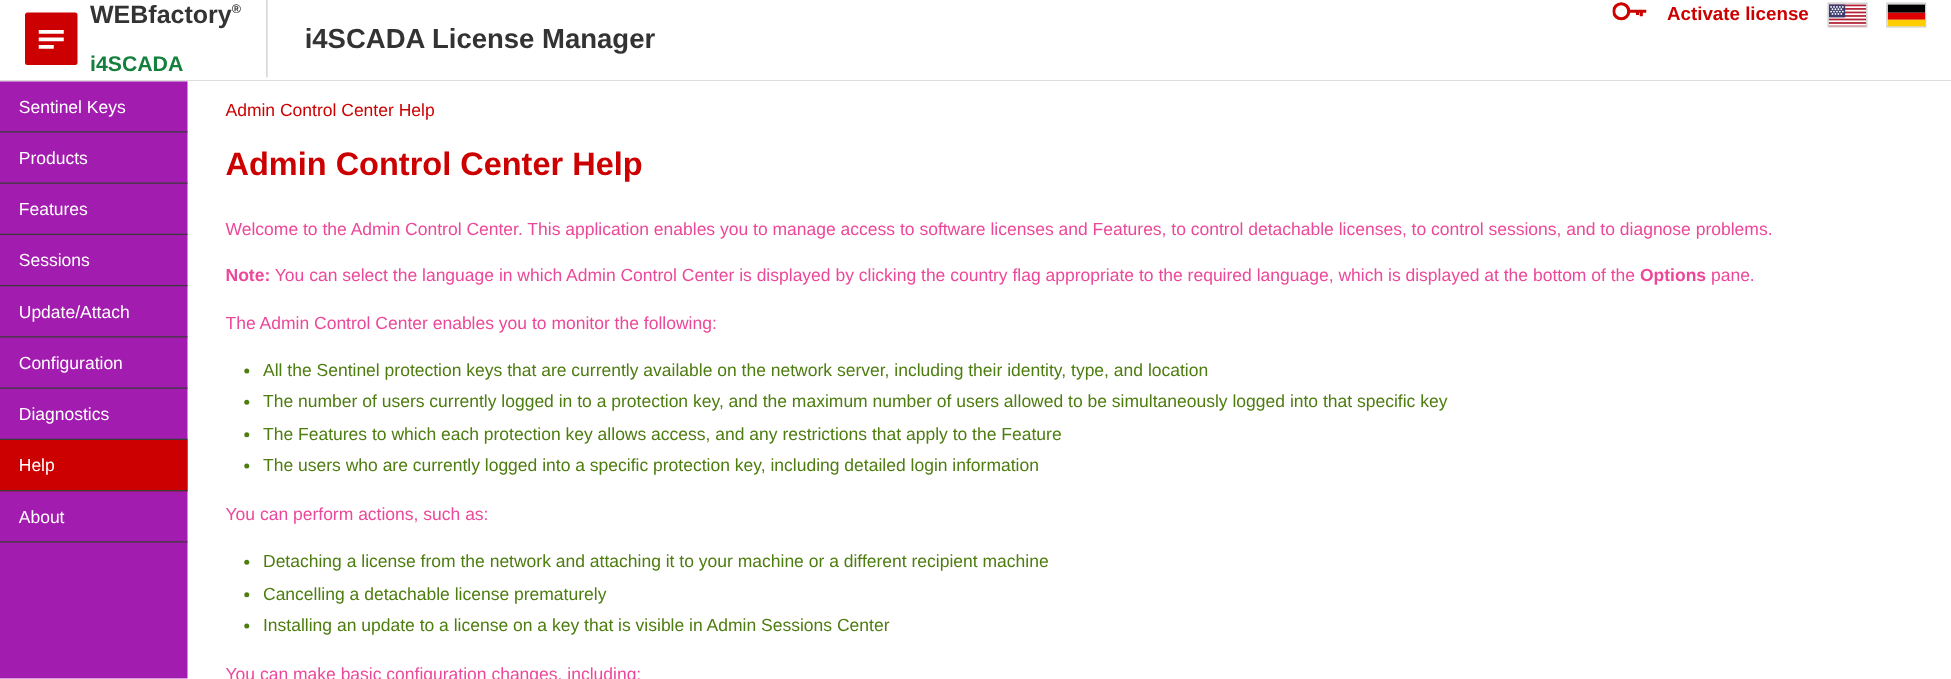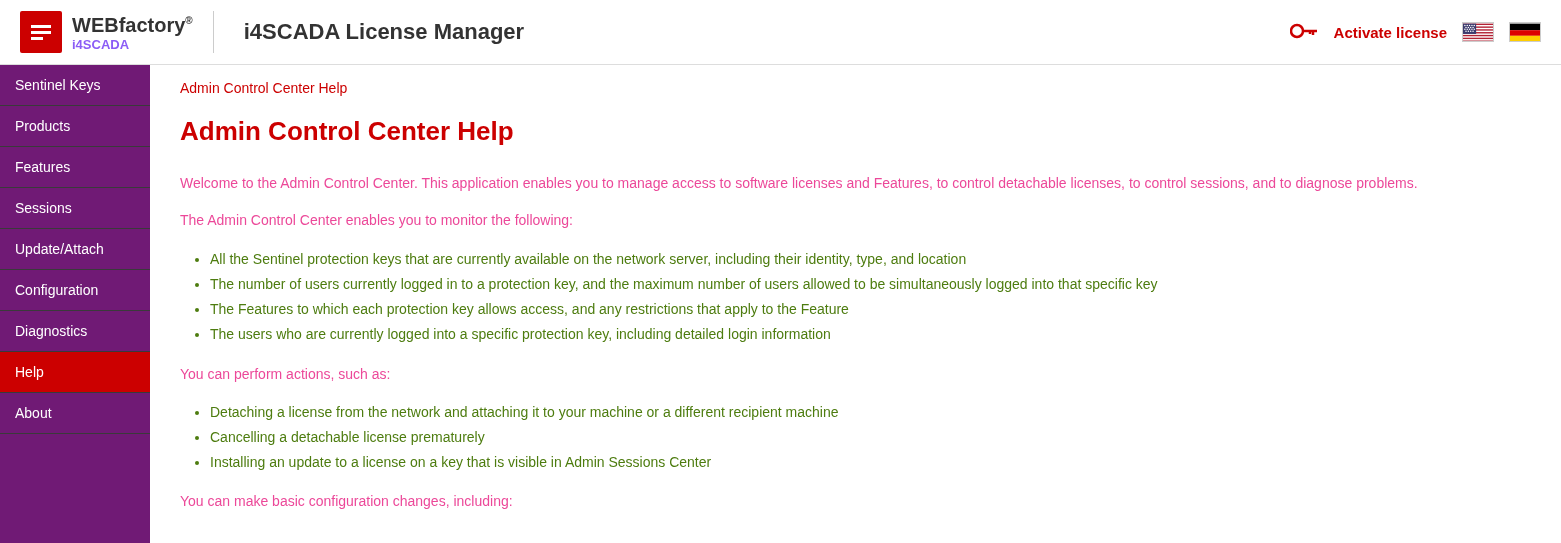--- a/index.html
+++ b/index.html
@@ -1,21 +1,21 @@
 <!DOCTYPE html>
 <html><head>
   <meta charset="utf-8">
   <style>
     * { margin: 0; padding: 0; box-sizing: border-box; }
     body { font-family: Arial, sans-serif; font-size: 14px; color: #333; display: flex; flex-direction: column; height: 543px; overflow: hidden; }
 
     
     .header {
       display: flex;
-      align-items: center;
+      align-items: flex-start;
       justify-content: space-between;
       height: 65px;
       background: #fff;
       border-bottom: 1px solid #ddd;
       padding: 0 20px;
       flex-shrink: 0;
     }
     .header-left {
       display: flex;
       align-items: center;
@@ -45,23 +45,24 @@
       display: flex;
       flex-direction: column;
     }
     .logo-brand {
       font-size: 20px;
       font-weight: bold;
       color: #333;
       line-height: 1.2;
     }
     .logo-sub {
-      font-size: 13px;
-      color: #8b5cf6;
-      font-weight: bold;
+      font-size: 17px;
+      color: #15803d;
+      font-weight: bold;
+      margin-top: 18px;
     }
     .header-title {
       font-size: 22px;
       font-weight: bold;
       color: #333;
       padding-left: 15px;
     }
     .header-right {
       display: flex;
       align-items: center;
@@ -102,21 +103,21 @@
     
     .layout {
       display: flex;
       flex: 1;
       overflow: hidden;
     }
 
     
     .sidebar {
       width: 150px;
-      background: #701a75;
+      background: #a21caf;
       flex-shrink: 0;
       display: flex;
       flex-direction: column;
     }
     .sidebar-item {
       padding: 12px 15px;
       color: #fff;
       font-size: 14px;
       cursor: pointer;
       border-bottom: 1px solid #3a3a3a;
@@ -270,20 +271,23 @@
     <div class="sidebar-item active">Help</div>
     <div class="sidebar-item">About</div>
   </nav>
 
   <main class="main-content">
     <div class="breadcrumb">Admin Control Center Help</div>
     <h1 class="page-title">Admin Control Center Help</h1>
 
     <p class="content-text">Welcome to the Admin Control Center. This application enables you to manage access to software licenses and Features, to control detachable licenses, to control sessions, and to diagnose problems.</p>
 
+    <p class="content-text">
+      <span class="note-label">Note:</span><span> You can select the language in which Admin Control Center is displayed by clicking the country flag appropriate to the required language, which is displayed at the bottom of the </span><span class="bold">Options</span><span> pane.</span>
+    </p>
 
     <p class="content-text">The Admin Control Center enables you to monitor the following:</p>
 
     <ul class="bullet-list">
       <li>All the Sentinel protection keys that are currently available on the network server, including their identity, type, and location</li>
       <li>The number of users currently logged in to a protection key, and the maximum number of users allowed to be simultaneously logged into that specific key</li>
       <li>The Features to which each protection key allows access, and any restrictions that apply to the Feature</li>
       <li>The users who are currently logged into a specific protection key, including detailed login information</li>
     </ul>
 

